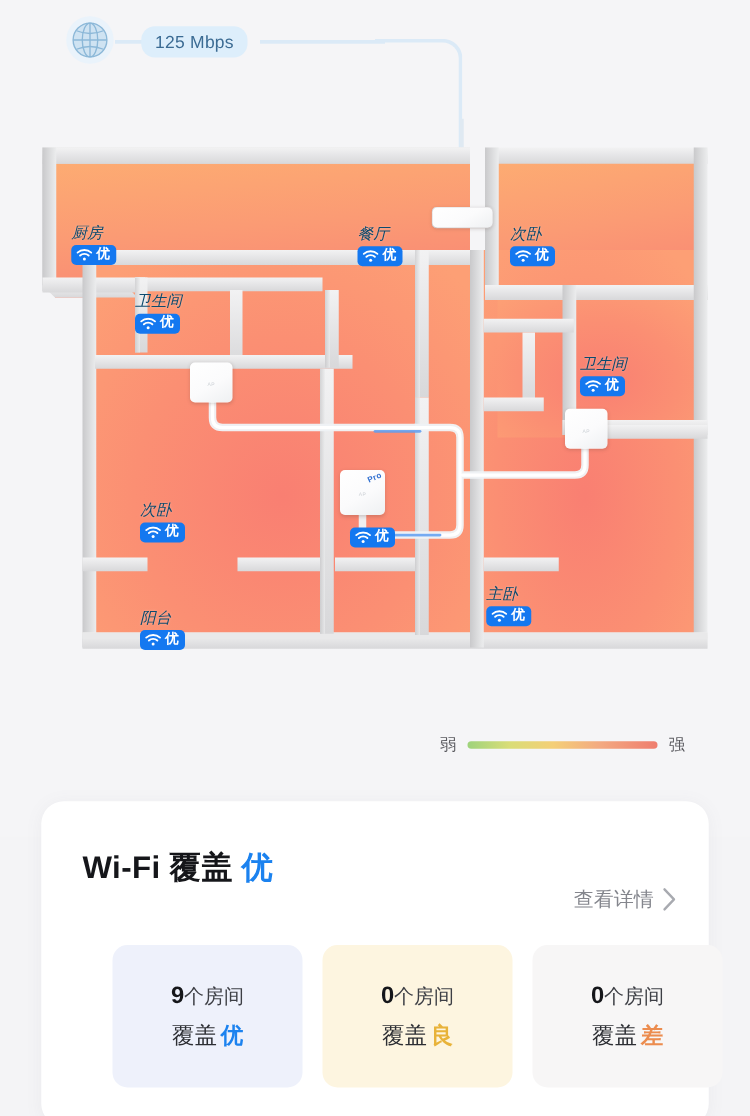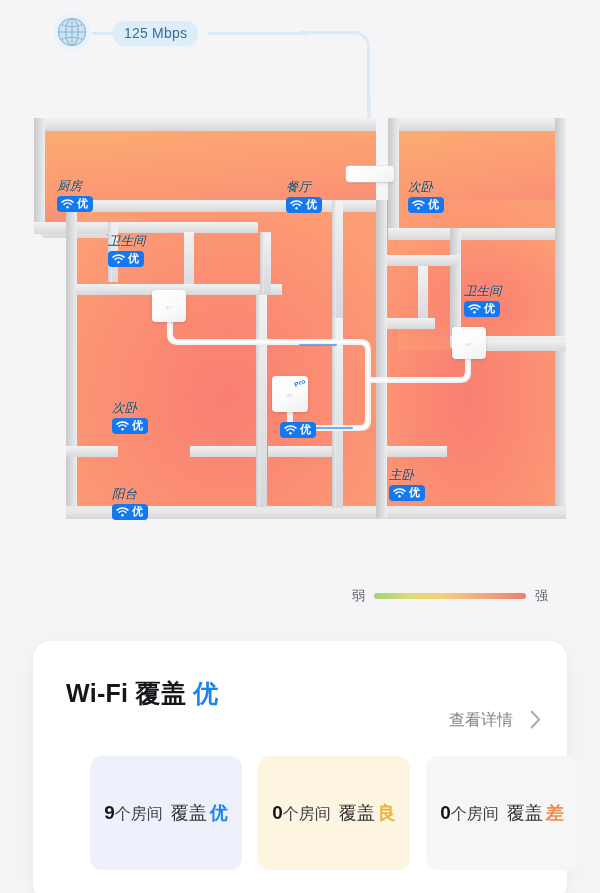--- a/index.html
+++ b/index.html
@@ -80,28 +80,28 @@
 
   
   .card {
     position: absolute; left: 33px; top: 641px; width: 534px; height: 260px;
     background: #ffffff; border-radius: 18px;
     box-shadow: 0 2px 14px rgba(120,120,130,.07);
   }
   .card-head { position: absolute; left: 33px; top: 36px; right: 26px; display: flex; align-items: baseline; flex-direction: column; }
   .card-title { font-size: 25px; font-weight: 700; color: #15161a; letter-spacing: .3px; white-space: nowrap; }
   .card-title .grade { color: #1b82ef; margin-left: 7px; }
-  .card-more { margin-left: auto; display: flex; gap: 17px; }
+  .card-more { margin-left: auto; display: flex; gap: 7px; }
   .card-more-txt { font-size: 16px; color: #84868d; white-space: nowrap; }
   .chev { display: block; }
 
   .stats { position: absolute; left: 57px; top: 115px; display: flex; gap: 16px; }
   .stat {
     width: 152px; height: 114px; border-radius: 12px;
-    display: flex; flex-direction: row; align-items: center; justify-content: center; gap: 8px;
+    display: flex; flex-direction: column; align-items: center; justify-content: center; gap: 8px;
   }
   .stat .line1 { font-size: 16px; color: #3d3f45; white-space: nowrap; }
   .stat .line1 b { font-size: 19px; font-weight: 700; color: #15161a; }
   .stat .line2 { font-size: 18px; color: #2c2e33; white-space: nowrap; }
   .stat .line2 em { font-style: normal; font-weight: 700; margin-left: 3px; }
 </style>
 </head>
 <body>
 
 <div id="app">

